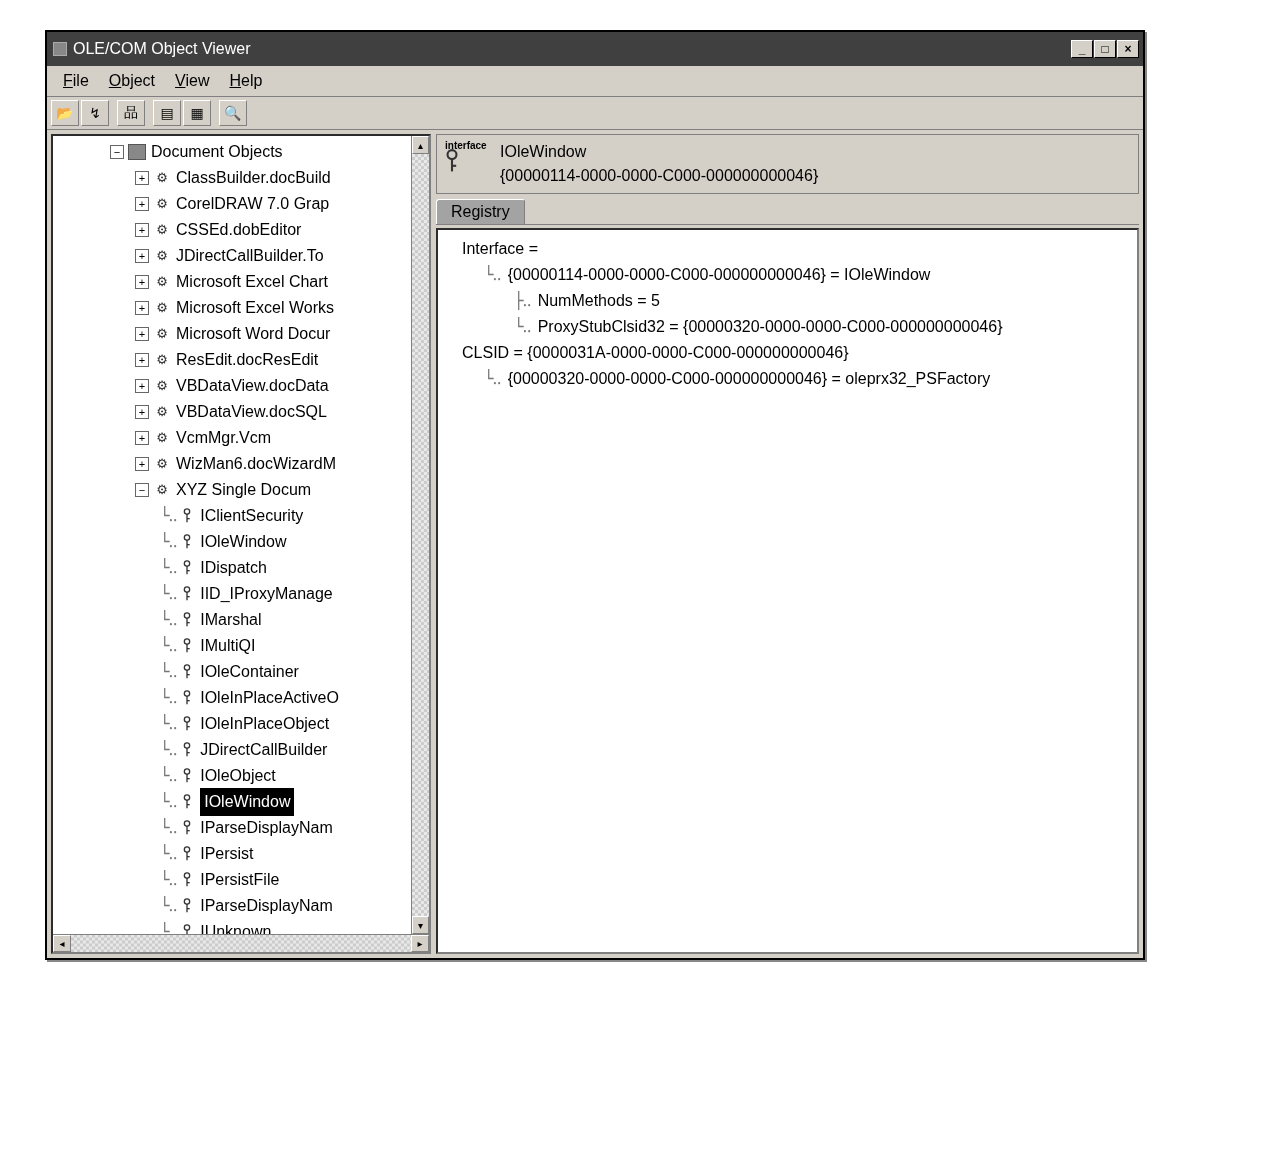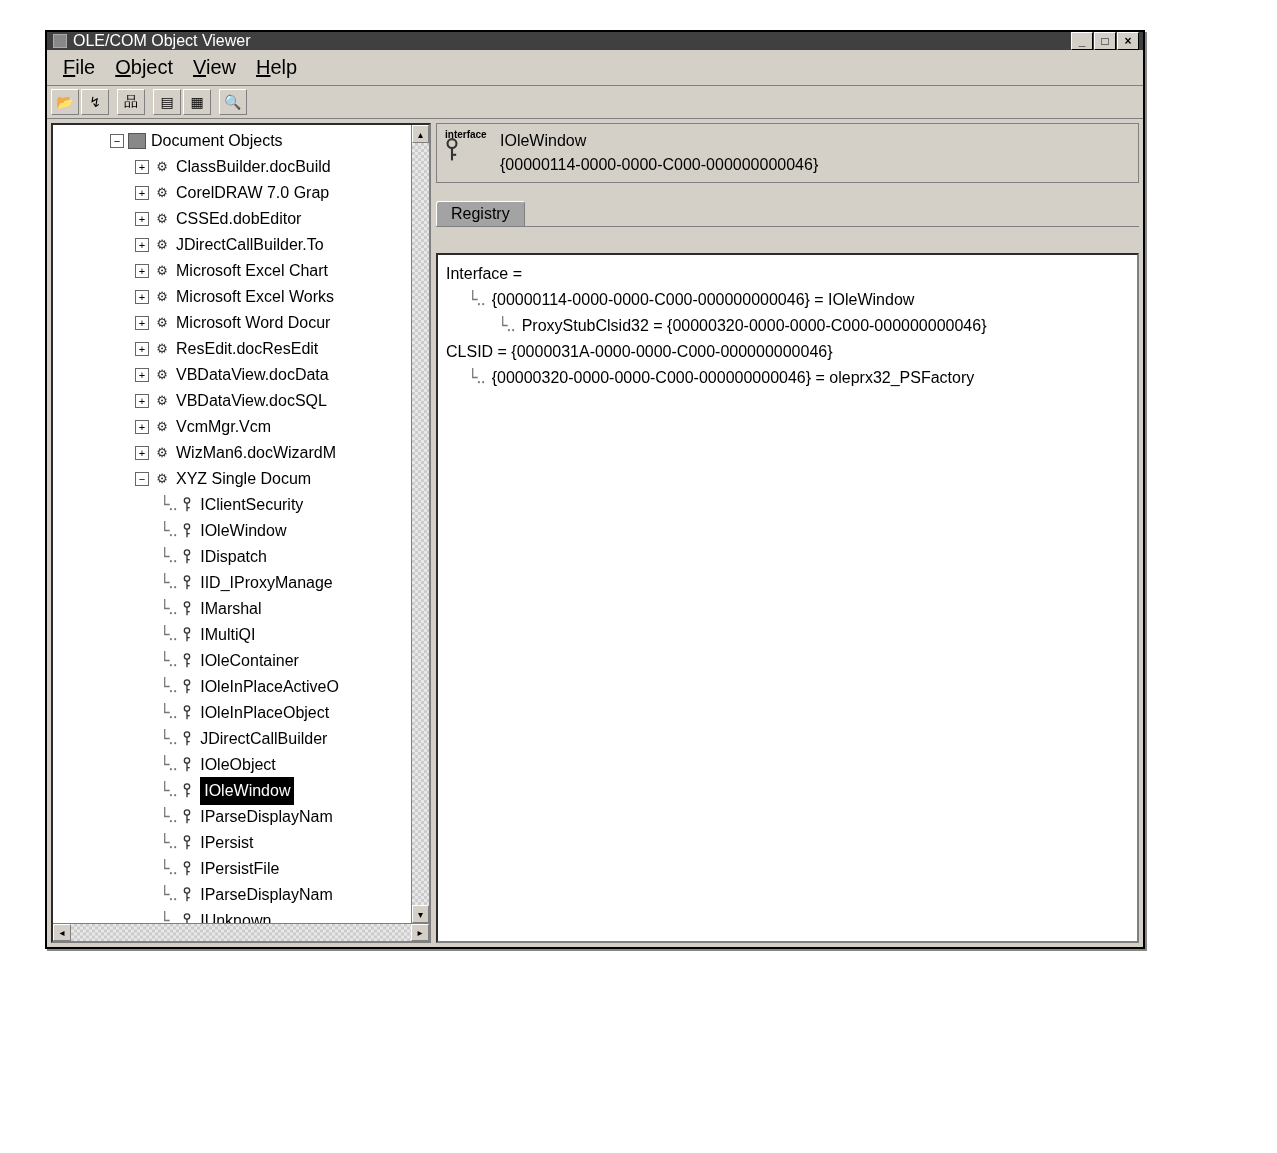--- a/index.html
+++ b/index.html
@@ -15,21 +15,21 @@
   background: #d4d0c8;
   box-shadow: 2px 2px 0 #888;
 }
 .titlebar {
   background: #404040;
   color: #fff;
   display: flex;
   align-items: center;
   padding: 3px 4px 3px 6px;
   font-size: 16px;
-  height: 18px;
+  height: 34px;
 }
 .title-icon {
   width: 14px; height: 14px;
   background: #888;
   margin-right: 6px;
   border: 1px solid #aaa;
   display: inline-block;
 }
 .title-text { flex: 1; }
 .win-buttons { display: flex; gap: 0; }
@@ -41,21 +41,21 @@
   border-left-color: #fff;
   color: #000;
   font-size: 12px;
   font-weight: bold;
   display: flex; align-items: center; justify-content: center;
   margin-left: 1px;
 }
 .menubar {
   background: #d4d0c8;
   padding: 4px 6px;
-  font-size: 20px;
+  font-size: 16px;
   border-bottom: 1px solid #808080;
 }
 .menu-item {
   display: inline-block;
   padding: 2px 10px;
 }
 .menu-item .accel { text-decoration: underline; }
 .toolbar {
   background: #d4d0c8;
   padding: 3px 4px;
@@ -172,21 +172,21 @@
 }
 .vscroll .track {
   flex: 1;
   background: repeating-conic-gradient(#ccc 0% 25%, #e8e8e8 0% 50%) 0/6px 6px;
 }
 .splitter { width: 5px; background: #d4d0c8; cursor: col-resize; }
 .right-panel {
   flex: 1;
   display: flex;
   flex-direction: column;
-  gap: 16px;
+  gap: 3px;
 }
 .info-header {
   background: #d4d0c8;
   border: 1px solid #808080;
   padding: 5px 8px;
   display: flex;
   align-items: flex-start;
 }
 .info-header-left {
   width: 55px;
@@ -217,25 +217,24 @@
   border-top-color: #fff;
   border-left-color: #fff;
   padding: 3px 14px;
   font-size: 16px;
   border-radius: 3px 3px 0 0;
 }
 .registry-box {
   flex: 1;
   background: #fff;
   border: 2px inset #808080;
-  padding: 6px 8px;
+  padding: 6px 24px;
   font-size: 16px;
   line-height: 26px;
   overflow: hidden;
-  margin-top: 10px;
 }
 .reg-line { white-space: nowrap; }
 .reg-i1 { padding-left: 22px; }
 .reg-i2 { padding-left: 52px; }
 .statusbar {
   background: #d4d0c8;
   border-top: 1px solid #fff;
   padding: 4px 8px;
   font-size: 16px;
   display: flex;
@@ -571,20 +570,21 @@
         </div>
       </div>
 
       <div class="tabstrip">
         <div class="tab">Registry</div>
       </div>
 
       <div class="registry-box" id="regbox">
           <div class="reg-line reg-i0">Interface =</div>
           <div class="reg-line reg-i1"><span class="tree-dots">└‥</span> {00000114-0000-0000-C000-000000000046} = IOleWindow</div>
+          <div class="reg-line reg-i2"><span class="tree-dots">├‥</span> NumMethods = 5</div>
           <div class="reg-line reg-i2"><span class="tree-dots">└‥</span> ProxyStubClsid32 = {00000320-0000-0000-C000-000000000046}</div>
           <div class="reg-line reg-i0">CLSID = {0000031A-0000-0000-C000-000000000046}</div>
           <div class="reg-line reg-i1"><span class="tree-dots">└‥</span> {00000320-0000-0000-C000-000000000046} = oleprx32_PSFactory</div>
         </div>
     </div>
 
   </div>
 
 
 </div>

